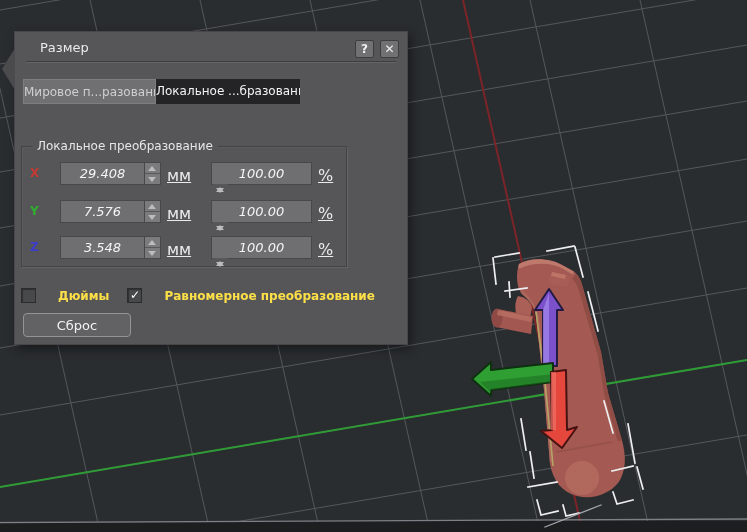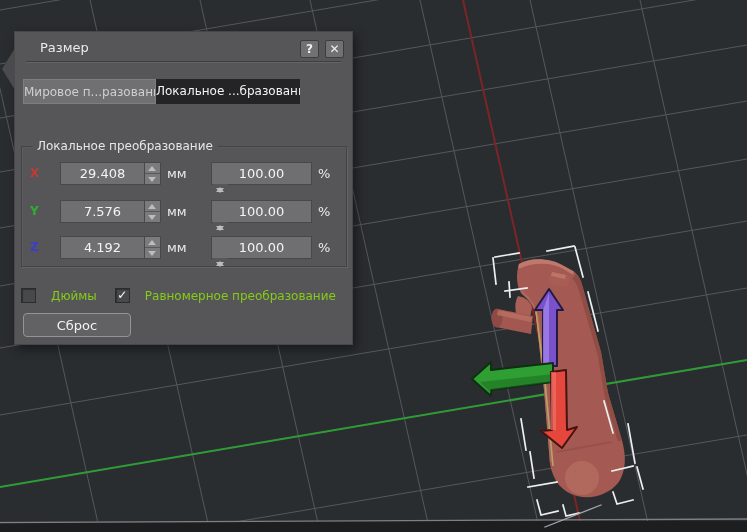--- a/index.html
+++ b/index.html
@@ -6,21 +6,21 @@
   body{
     width:747px;height:532px;overflow:hidden;position:relative;
     background:#2a2d30;
     font-family:"DejaVu Sans","Liberation Sans",sans-serif;
     -webkit-font-smoothing:antialiased;
   }
   .viewport{position:absolute;left:0;top:0;}
 
   
   .panel{
-    position:absolute;left:14px;top:31px;width:339px;height:314px;
+    position:absolute;left:14px;top:31px;width:394px;height:314px;
     background:#565659;border:1px solid #47474a;box-sizing:border-box;
     box-shadow:3px 4px 10px rgba(0,0,0,.45);
   }
   .notch{
     position:absolute;left:-13px;top:16px;width:0;height:0;
     border-top:21px solid transparent;border-bottom:21px solid transparent;
     border-right:13px solid #4b4b4e;
   }
   .titlebar{position:absolute;left:0;top:0;width:100%;height:29px;}
   .title{position:absolute;left:25px;top:8px;font-size:13px;color:#eaeaea;}
@@ -56,45 +56,45 @@
   }
   .row{position:absolute;left:0;width:100%;height:23px;}
   .row.r0{top:15px;}.row.r1{top:53px;}.row.r2{top:89px;}
   .axis{position:absolute;left:8px;top:4px;font-size:12px;font-weight:bold;}
   .field{
     position:absolute;top:0;height:23px;display:flex;box-sizing:border-box;
     background:#6f6f71;border:1px solid #48484b;
   }
   .field.size{left:38px;width:101px;}
   .field.pct{left:189px;width:101px;flex-direction:column;}
-  .val{flex:1;text-align:center;font-size:13px;color:#f4f4f4;line-height:21px;cursor:text;}
+  .val{flex:1;text-align:center;font-size:13px;color:#f4f4f4;line-height:21px;cursor:text;font-style:italic;}
   .spin{width:15px;border-left:1px solid #48484b;display:flex;flex-direction:column;background:#7b7b7d;}
   .spin span{flex:1;position:relative;cursor:pointer;}
   .spin .up{border-bottom:1px solid #58585a;}
   .spin .up::after{
     content:"";position:absolute;left:3px;top:3px;
     border-left:4px solid transparent;border-right:4px solid transparent;
     border-bottom:5px solid #bcbcbe;
   }
   .spin .down::after{
     content:"";position:absolute;left:3px;top:3px;
     border-left:4px solid transparent;border-right:4px solid transparent;
     border-top:5px solid #bcbcbe;
   }
-  .unit{position:absolute;top:4px;font-size:13px;color:#eaeaea;}
+  .unit{position:absolute;top:4px;font-size:16px;color:#eaeaea;text-decoration:underline;}
   .unit.mm{left:145px;}
   .unit.pct{left:296px;}
 
   .checks{position:absolute;left:6px;top:256px;display:flex;align-items:center;}
   .cb{
     width:13px;height:13px;background:#48494b;border:1px solid #2c2c2e;
     box-shadow:inset 1px 1px 1px rgba(0,0,0,.35);
     color:#fff;font-size:12px;line-height:12px;text-align:center;cursor:pointer;flex:none;
   }
-  .cblabel{font-size:12px;color:#84cc16;margin-left:15px;white-space:nowrap;}
+  .cblabel{font-size:12px;color:#fde047;margin-left:22px;white-space:nowrap;font-weight:bold;}
   .cb2{margin-left:18px;}
   .reset{
     position:absolute;left:8px;top:281px;width:108px;height:24px;
     background:#626264;border:1px solid #949496;border-radius:4px;
     color:#f2f2f3;font-size:13px;cursor:pointer;
     font-family:"DejaVu Sans","Liberation Sans",sans-serif;
   }
 </style>
 </head>
 <body>
@@ -248,21 +248,21 @@
           <span class="up"></span>
           <span class="down"></span>
         </div>
       </div>
       <span class="unit pct">%</span>
     </div>
 
     <div class="row r2">
       <span class="axis" style="color: rgb(60, 60, 205);">Z</span>
       <div class="field size">
-        <span class="val">4.192</span>
+        <span class="val">3.548</span>
         <div class="spin">
           <span class="up"></span>
           <span class="down"></span>
         </div>
       </div>
       <span class="unit mm">мм</span>
       <div class="field pct">
         <span class="val">100.00</span>
         <div class="spin">
           <span class="up"></span>

